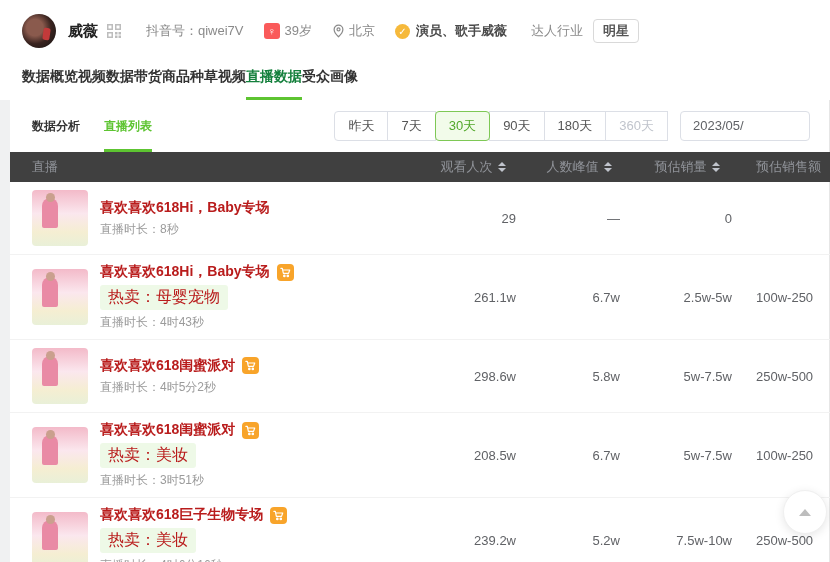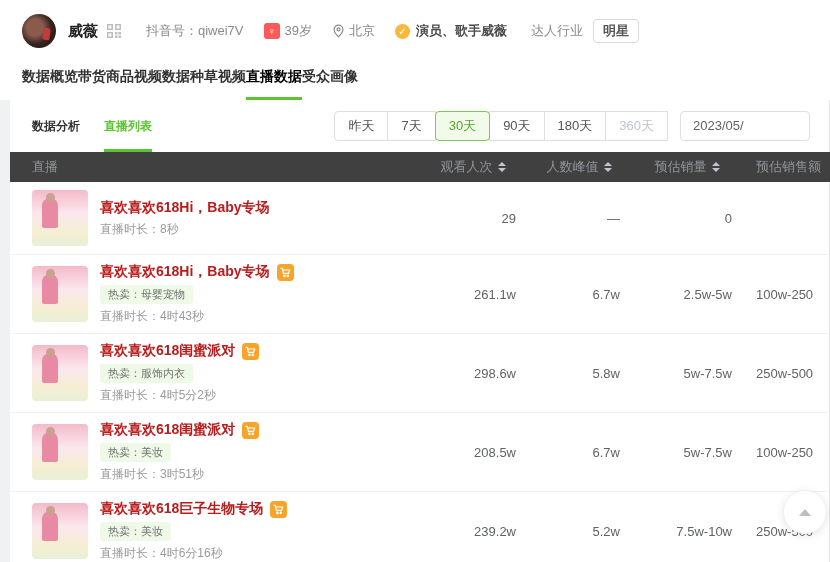--- a/index.html
+++ b/index.html
@@ -25,21 +25,21 @@
   .vbadge { width:15px; height:15px; border-radius:50%; background:#f6b93b; color:#fff;
     font-size:10px; line-height:15px; text-align:center; display:inline-block; margin-right:6px; font-weight:700; }
   .vname { color:#4a4a4a; font-weight:600; }
   .industry-tag { display:inline-block; border:1px solid #d9d9d9; border-radius:4px;
     padding:2px 9px; font-size:13px; color:#555; margin-left:10px; font-weight:600; }
 
   
   .tabs { display:flex; margin-top:8px; }
   .tab { font-size:14px; font-weight:700; color:#333; padding:8px 0 11px;
     border-bottom:3px solid transparent; cursor:pointer; }
-  .tab.active { color:#000000; border-bottom-color:#5dc431; }
+  .tab.active { color:#15803d; border-bottom-color:#5dc431; }
 
   
   .content-wrap { background:#f0f1f2; padding-left:10px; height:467px; }
   .card { background:#fff; height:100%; box-shadow:-1px 0 0 #e6e6e6 inset; }
 
   .subtab-bar { display:flex; align-items:center; height:52px; padding:0 20px 0 22px; }
   .subtab { font-size:12px; font-weight:700; color:#333; height:52px; display:flex;
     align-items:center; margin-right:24px; border-bottom:3px solid transparent; padding-top:3px; cursor:pointer; }
   .subtab.active { color:#5dc431; border-bottom-color:#5dc431; }
 
@@ -69,21 +69,21 @@
   .thumb { width:56px; height:56px; border-radius:4px; flex:0 0 56px; position:relative; overflow:hidden;
     background:linear-gradient(180deg,#f3bac9 0%,#fbe7ee 42%,#f5eed2 75%,#e9f0d8 100%); cursor:pointer; }
   .thumb:before { content:""; position:absolute; left:10px; top:8px; width:16px; height:30px;
     background:#e98aa5; border-radius:8px 8px 2px 2px; }
   .thumb:after { content:""; position:absolute; left:14px; top:3px; width:9px; height:9px; border-radius:50%; background:#caa08e; }
   .live-info { display:flex; flex-direction:column; gap:4px; justify-content:center; }
   .title-line { display:flex; align-items:center; }
   .ltitle { font-size:14px; font-weight:700; color:#b91c1c; cursor:pointer; }
   .cart { width:17px; height:17px; background:#f8a42a; border-radius:4px; margin-left:7px;
     display:inline-flex; align-items:center; justify-content:center; flex:0 0 17px; }
-  .hot-tag { align-self:flex-start; font-size:11px; color:#737373; background:#eef9e7;
+  .hot-tag { align-self:flex-start; font-size:16px; color:#b91c1c; background:#eef9e7;
     border-radius:3px; padding:2px 8px; }
   .dur { font-size:12px; color:#9b9b9b; }
   .num { font-size:13px; color:#606266; text-align:right; padding-right:14px; }
   .gmv { font-size:13px; color:#606266; text-align:left; padding-left:10px; white-space:nowrap; }
 
   .backtop { position:absolute; left:783px; top:490px; width:44px; height:44px; border-radius:50%;
     background:#fff; border:1px solid #f0f0f0; box-shadow:0 2px 10px rgba(0,0,0,.10);
     display:flex; align-items:center; justify-content:center; cursor:pointer; }
   .backtop i { width:0; height:0; border-left:6px solid transparent; border-right:6px solid transparent;
     border-bottom:7px solid #bdbdbd; display:block; }
@@ -119,22 +119,22 @@
       <span class="meta tight">
         <span class="vbadge">✓</span>
         <span class="vname">演员、歌手威薇</span>
       </span>
       <span class="meta">达人行业</span>
       <span class="industry-tag">明星</span>
     </div>
 
     <div class="tabs">
       <div class="tab">数据概览</div>
+      <div class="tab">视频数据</div>
       <div class="tab">带货商品</div>
-      <div class="tab">视频数据</div>
       <div class="tab">种草视频</div>
       <div class="tab active">直播数据</div>
       <div class="tab">受众画像</div>
     </div>
   </div>
 
   <div class="content-wrap">
     <div class="card">
 
       <div class="subtab-bar">
@@ -225,21 +225,20 @@
             <div class="title-line">
               <span class="ltitle">喜欢喜欢618闺蜜派对</span>
               <span class="cart">
                 <svg width="11" height="11" viewBox="0 0 24 24" fill="none" stroke="#fff" stroke-width="2.6" stroke-linecap="round" stroke-linejoin="round">
                     <path d="M2 3h3l2.4 11h11.2l2.6-7.5H7"></path>
                     <circle cx="9.5" cy="19.5" r="1.6" fill="#fff"></circle>
                     <circle cx="17" cy="19.5" r="1.6" fill="#fff"></circle>
                   </svg>
               </span>
             </div>
-            <span class="hot-tag">热卖：服饰内衣</span>
             <div class="dur">直播时长：4时5分2秒</div>
           </div>
         </div>
         <div class="num">298.6w</div>
         <div class="num">5.8w</div>
         <div class="num">5w-7.5w</div>
         <div class="gmv">250w-500</div>
       </div>
 
       <div class="grid trow">

